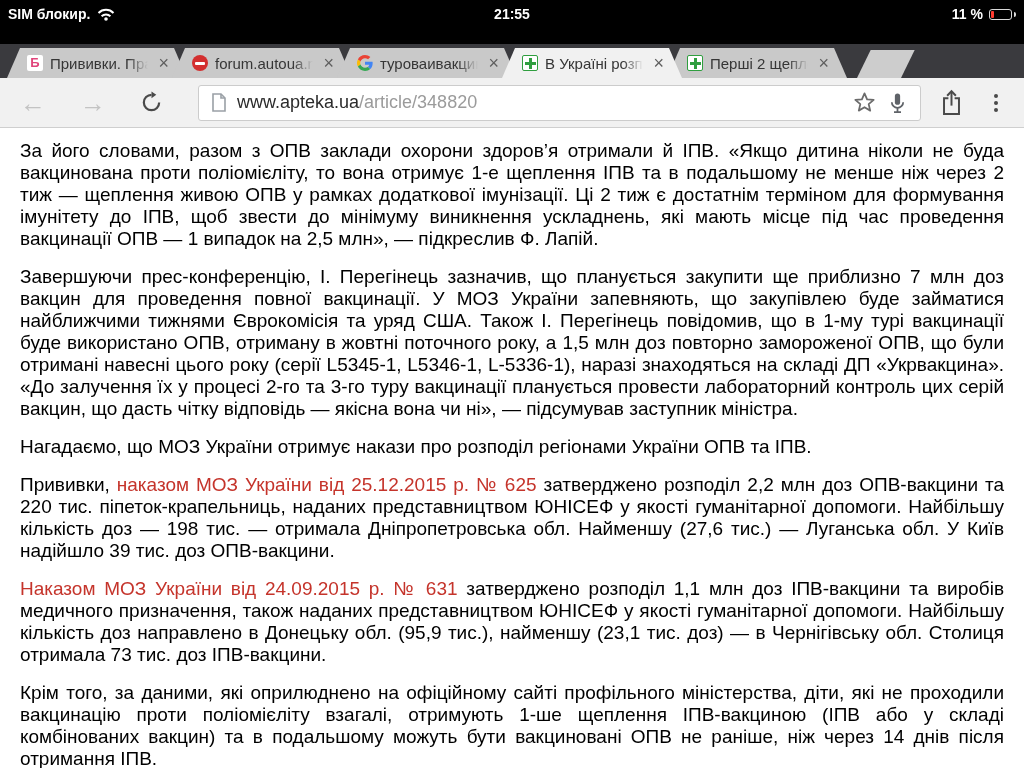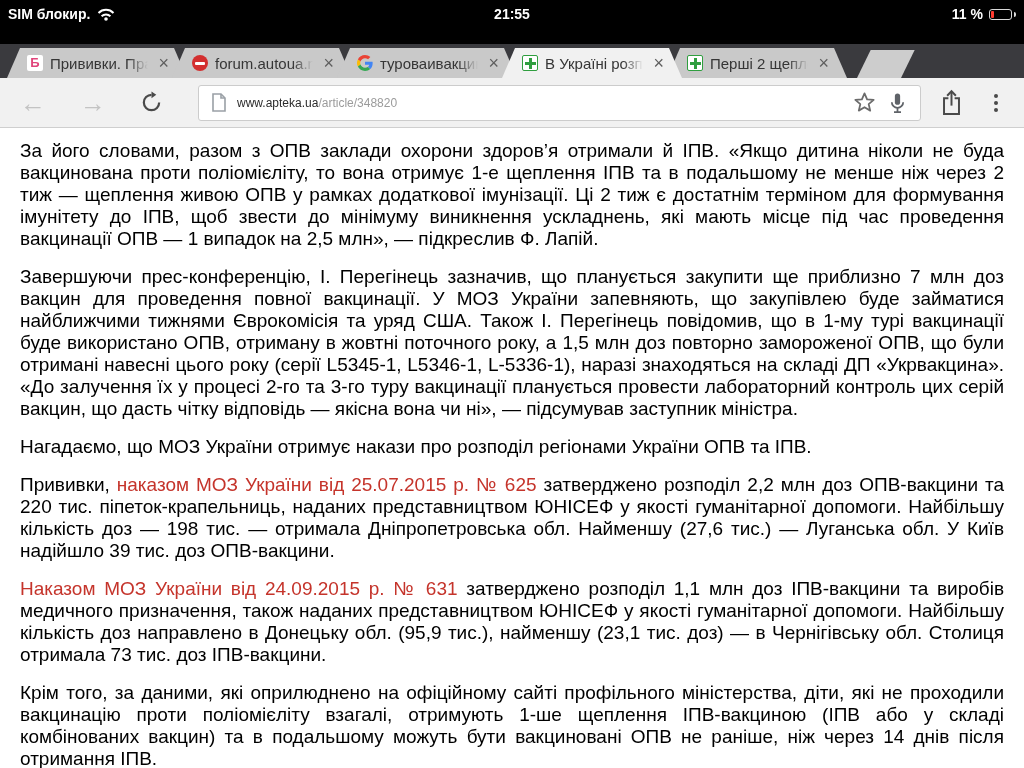--- a/index.html
+++ b/index.html
@@ -60,21 +60,21 @@
   .toolbar {
     height:50px; background:#f1f1f1; border-bottom:1px solid #cfcfcf;
     display:flex; align-items:center; padding:0 20px;
   }
   .nav-arrow { font-size:26px; line-height:1; color:#c3c3c3; width:26px; text-align:center; margin-right:34px; }
   .reload-btn { width:24px; height:24px; margin-right:34px; display:flex; align-items:center; }
   .omnibox {
     flex:1; height:36px; background:#fff; border:1px solid #ccc; border-radius:3px;
     display:flex; align-items:center; padding:0 12px; gap:10px; margin-right:18px;
   }
-  .url-text { font-size:12px; color:#2b2b2b; white-space:nowrap; }
+  .url-text { font-size:18px; color:#2b2b2b; white-space:nowrap; }
   .url-path { color:#9b9b9b; }
   .omni-spacer { flex:1; }
   .icon-btn { display:flex; align-items:center; justify-content:center; }
   .share-btn { margin-right:24px; }
   .menu-dots { display:flex; flex-direction:column; gap:3px; padding:2px 6px; }
   .menu-dots i { width:4px; height:4px; border-radius:50%; background:#4a4a4a; display:block; }
 
   
   .content {
     height:656px; overflow:hidden; background:#fff;
@@ -196,18 +196,18 @@
         <i></i>
         <i></i>
         <i></i>
       </span>
   </div>
 
   <main class="content">
       <p><span>За його словами, разом з ОПВ заклади охорони здоров’я отримали й ІПВ. «Якщо дитина ніколи не буда вакцинована проти поліомієліту, то вона отримує 1-е щеплення ІПВ та в подальшому не менше ніж через 2 тиж — щеплення живою ОПВ у рамках додаткової імунізації. Ці 2 тиж є достатнім терміном для формування імунітету до ІПВ, щоб звести до мінімуму виникнення ускладнень, які мають місце під час проведення вакцинації ОПВ — 1 випадок на 2,5 млн», — підкреслив Ф. Лапій.</span></p>
       <p><span>Завершуючи прес-конференцію, І. Перегінець зазначив, що планується закупити ще приблизно 7 млн доз вакцин для проведення повної вакцинації. У МОЗ України запевняють, що закупівлею буде займатися найближчими тижнями Єврокомісія та уряд США. Також І. Перегінець повідомив, що в 1-му турі вакцинації буде використано ОПВ, отриману в жовтні поточного року, а 1,5 млн доз повторно замороженої ОПВ, що були отримані навесні цього року (серії L5345-1, L5346-1, L-5336-1), наразі знаходяться на складі ДП «Укрвакцина». «До залучення їх у процесі 2-го та 3-го туру вакцинації планується провести лабораторний контроль цих серій вакцин, що дасть чітку відповідь — якісна вона чи ні», — підсумував заступник міністра.</span></p>
       <p><span>Нагадаємо, що МОЗ України отримує накази про розподіл регіонами України ОПВ та ІПВ.</span></p>
-      <p><span>Прививки, </span><a class="link">наказом МОЗ України від 25.07.2015 р. № 625</a><span> затверджено розподіл 2,2 млн доз ОПВ-вакцини та 220 тис. піпеток-крапельниць, наданих представництвом ЮНІСЕФ у якості гуманітарної допомоги. Найбільшу кількість доз — 198 тис. — отримала Дніпропетровська обл. Найменшу (27,6 тис.) — Луганська обл. У Київ надійшло 39 тис. доз ОПВ-вакцини.</span></p>
+      <p><span>Прививки, </span><a class="link">наказом МОЗ України від 25.12.2015 р. № 625</a><span> затверджено розподіл 2,2 млн доз ОПВ-вакцини та 220 тис. піпеток-крапельниць, наданих представництвом ЮНІСЕФ у якості гуманітарної допомоги. Найбільшу кількість доз — 198 тис. — отримала Дніпропетровська обл. Найменшу (27,6 тис.) — Луганська обл. У Київ надійшло 39 тис. доз ОПВ-вакцини.</span></p>
       <p><a class="link">Наказом МОЗ України від 24.09.2015 р. № 631</a><span> затверджено розподіл 1,1 млн доз ІПВ-вакцини та виробів медичного призначення, також наданих представництвом ЮНІСЕФ у якості гуманітарної допомоги. Найбільшу кількість доз направлено в Донецьку обл. (95,9 тис.), найменшу (23,1 тис. доз) — в Чернігівську обл. Столиця отримала 73 тис. доз ІПВ-вакцини.</span></p>
       <p><span>Крім того, за даними, які оприлюднено на офіційному сайті профільного міністерства, діти, які не проходили вакцинацію проти поліомієліту взагалі, отримують 1-ше щеплення ІПВ-вакциною (ІПВ або у складі комбінованих вакцин) та в подальшому можуть бути вакциновані ОПВ не раніше, ніж через 14 днів після отримання ІПВ.</span></p>
     </main>
 
 </div>
 
 </body></html>

